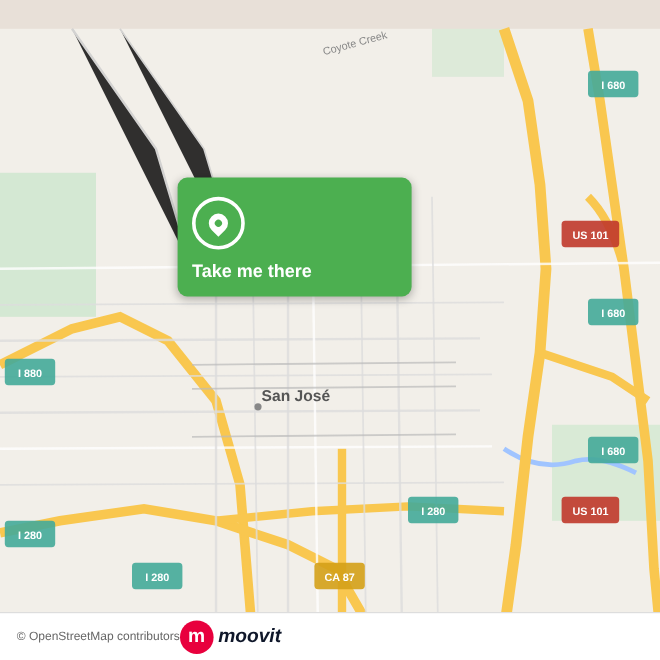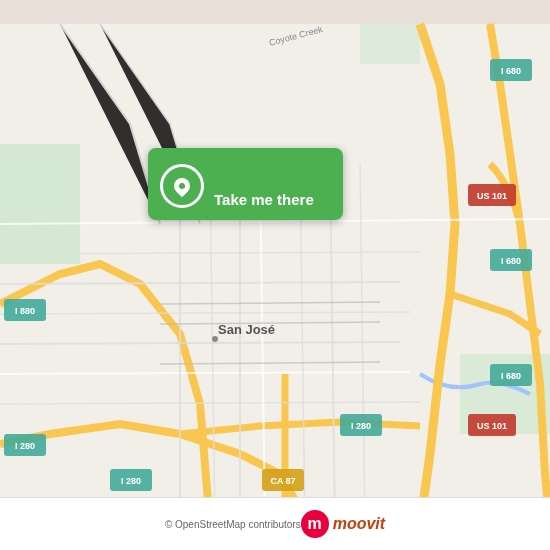--- a/index.html
+++ b/index.html
@@ -19,26 +19,26 @@
       overflow: hidden;
     }
 
     
     .bottom-bar {
       position: absolute;
       bottom: 0;
       left: 0;
       right: 0;
       background: white;
-      padding: 10px 2px;
-      display: flex;
-      align-items: center;
-      justify-content: center;
+      padding: 10px 14px;
+      display: flex;
+      align-items: center;
+      justify-content: flex-start;
       border-top: 1px solid #ddd;
-      height: 53px;
+      height: 40px;
       z-index: 10;
     }
 
     .bottom-bar-left {
       display: flex;
       flex-direction: column;
       gap: 2px;
     }
 
     .place-name {
@@ -67,35 +67,36 @@
       align-items: center;
       justify-content: center;
       color: white;
       font-size: 16px;
       font-weight: bold;
     }
 
     .moovit-text {
       font-size: 16px;
       font-weight: bold;
-      color: #c2410c;
+      color: #0f172a;
       font-style: italic;
     }
 
     
     .take-me-there-card {
       position: absolute;
       top: 148px;
       left: 148px;
       width: 195px;
       background: #4caf50;
       border-radius: 8px;
       padding: 16px 12px 12px;
       display: flex;
-      align-items: flex-end;
+      flex-direction: column;
+      align-items: flex-start;
       gap: 10px;
       z-index: 10;
       cursor: pointer;
       box-shadow: 0 2px 8px rgba(0,0,0,0.3);
     }
 
     .location-icon-circle {
       width: 44px;
       height: 44px;
       border: 3px solid white;

